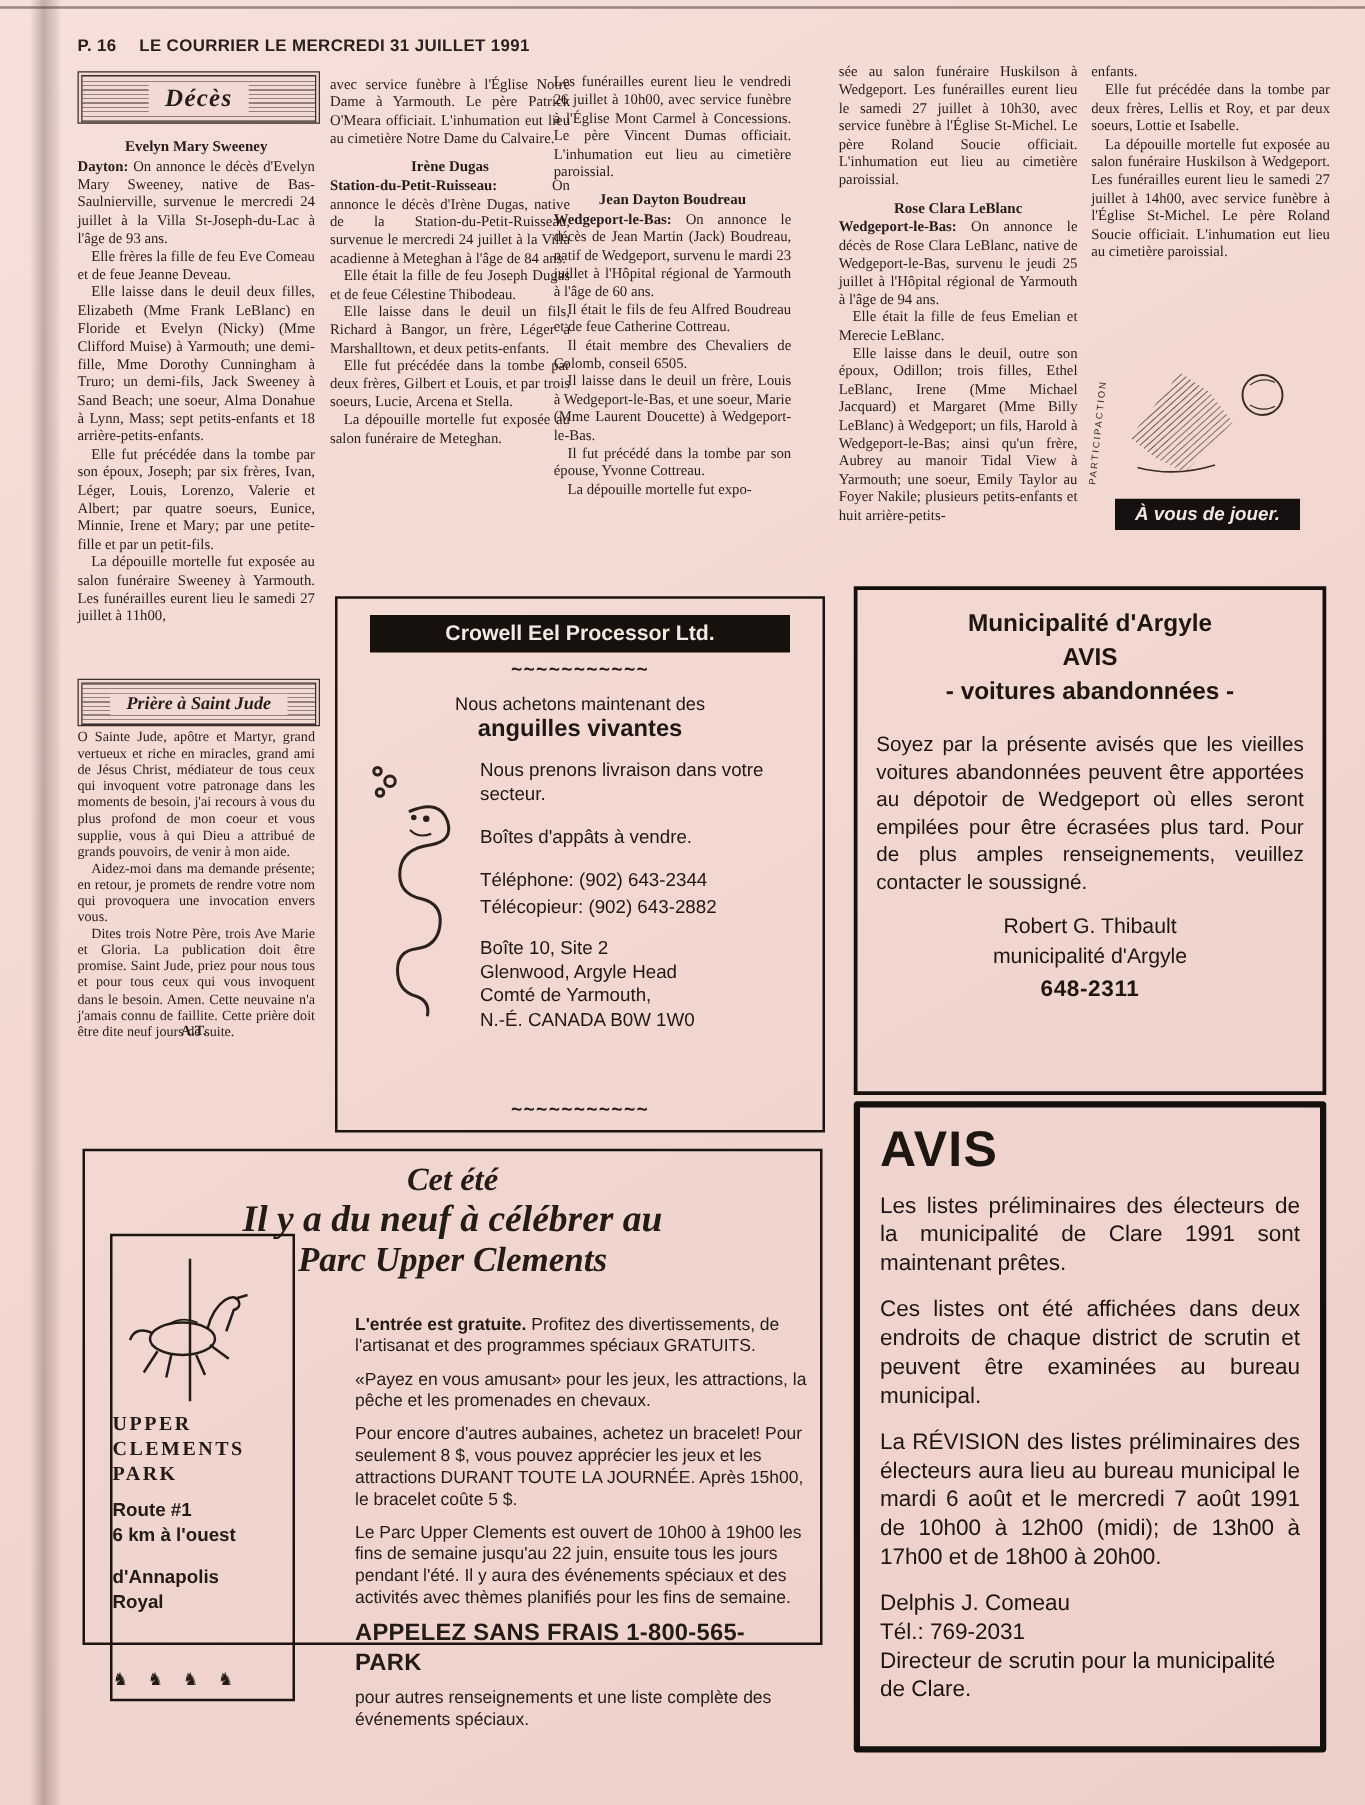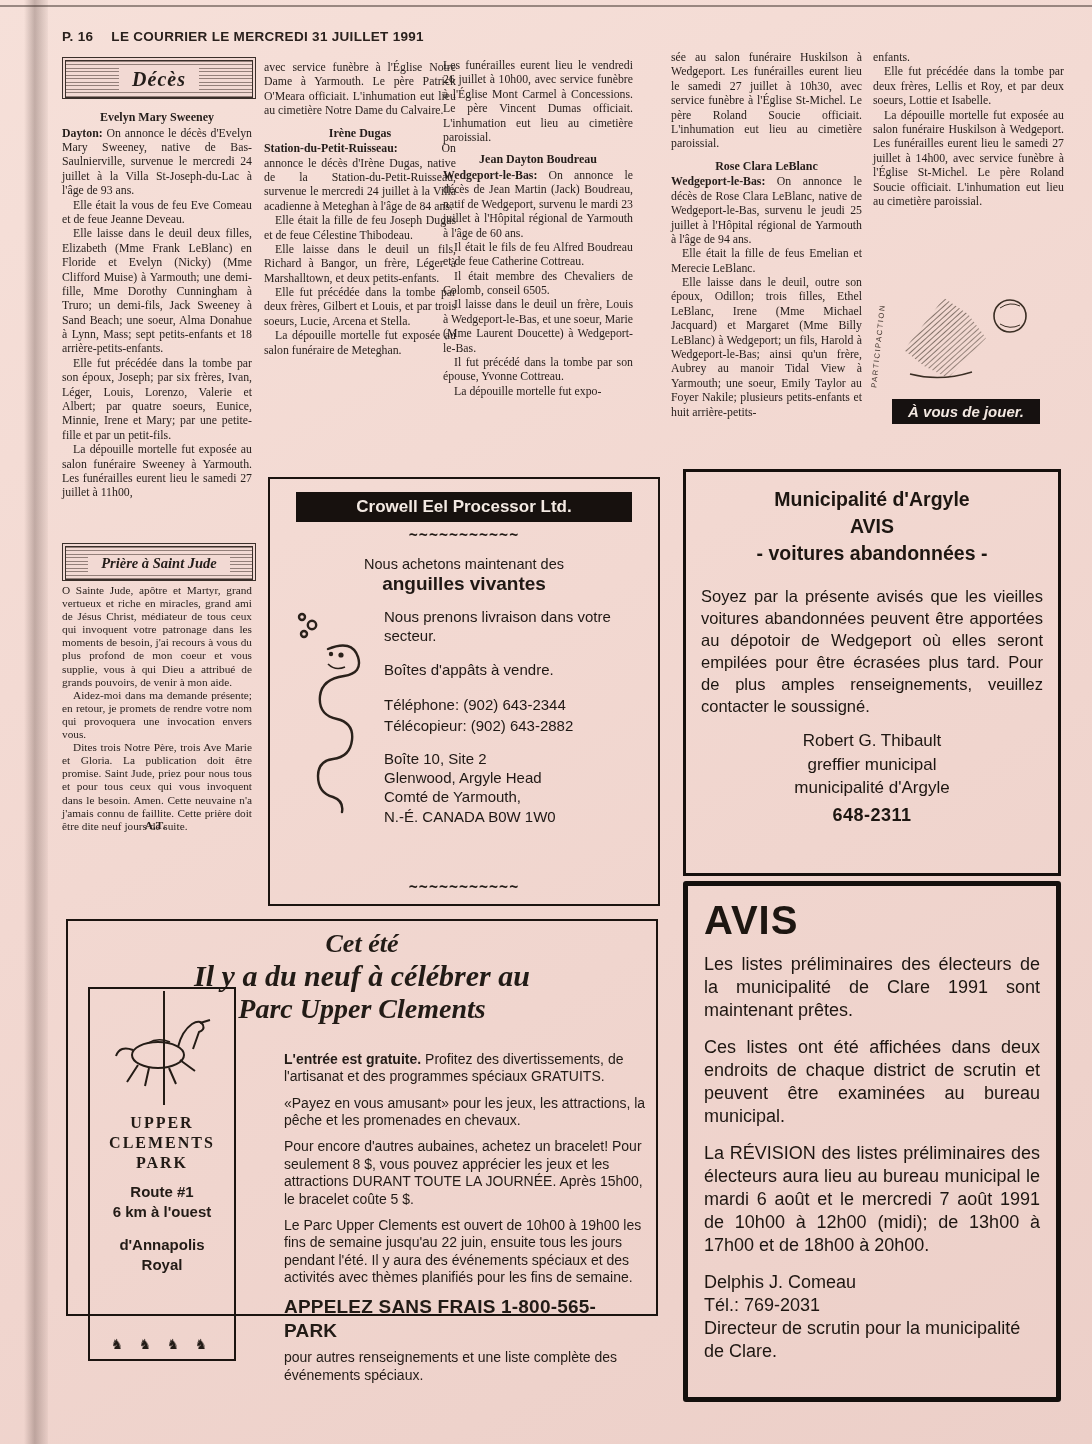--- a/index.html
+++ b/index.html
@@ -69,21 +69,21 @@
   #clare p{margin:0 0 13px;font-size:18px;line-height:1.29;text-align:justify;}
   #clare p.sigline{margin:0;text-align:left;}
 
   
   #park{position:absolute;left:66px;top:919px;width:592px;height:397px;border:2px solid #1b1410;box-sizing:border-box;color:#221b16;}
   #park .titles{text-align:center;font-family:"Liberation Serif",serif;font-style:italic;font-weight:bold;padding-top:8px;line-height:1.15;}
   #park .t1{font-size:26px;}
   #park .t2{font-size:30px;}
   #park .t3{font-size:28px;}
   #park .badge{position:absolute;left:20px;top:66px;width:148px;height:374px;border:2px solid #1b1410;
-               text-align:center;box-sizing:border-box;padding-top:0;}
+               text-align:left;box-sizing:border-box;padding-top:16px;}
   #park .badge .pname{font-family:"Liberation Serif",serif;font-weight:bold;font-size:16px;letter-spacing:2px;line-height:1.25;margin-top:2px;}
   #park .badge .route{font:bold 15px "Liberation Sans",sans-serif;margin-top:9px;line-height:1.3;}
   #park .badge .place{font:bold 15px "Liberation Sans",sans-serif;margin-top:14px;line-height:1.3;}
   #park .badge .horses{position:absolute;bottom:6px;left:0;width:100%;font-size:14px;letter-spacing:6px;}
   #park .pbody{position:absolute;left:216px;top:130px;width:364px;font:14px/1.24 "Liberation Sans",sans-serif;text-align:left;}
   #park .pbody p{margin:0 0 9px;}
   #park .pbody p.phone{font-weight:bold;font-size:19px;margin:3px 0 7px;letter-spacing:.2px;}
 </style>
 </head>
 <body>
@@ -99,21 +99,21 @@
 
   <div class="ornate" style="left:62px;top:57px;width:188px;height:36px;">
     <div class="ornate-in">
       <span class="ornate-label lg">Décès</span>
     </div>
   </div>
 
   <div class="obit-col" style="left:62px;top:102px;">
       <h4>Evelyn Mary Sweeney</h4>
       <p class="lead"><strong>Dayton: </strong>On annonce le décès d'Evelyn Mary Sweeney, native de Bas-Saulnierville, survenue le mercredi 24 juillet à la Villa St-Joseph-du-Lac à l'âge de 93 ans.</p>
-      <p>Elle était la vous de feu Eve Comeau et de feue Jeanne Deveau.</p>
+      <p>Elle frères la fille de feu Eve Comeau et de feue Jeanne Deveau.</p>
       <p>Elle laisse dans le deuil deux filles, Elizabeth (Mme Frank LeBlanc) en Floride et Evelyn (Nicky) (Mme Clifford Muise) à Yarmouth; une demi-fille, Mme Dorothy Cunningham à Truro; un demi-fils, Jack Sweeney à Sand Beach; une soeur, Alma Donahue à Lynn, Mass; sept petits-enfants et 18 arrière-petits-enfants.</p>
       <p>Elle fut précédée dans la tombe par son époux, Joseph; par six frères, Ivan, Léger, Louis, Lorenzo, Valerie et Albert; par quatre soeurs, Eunice, Minnie, Irene et Mary; par une petite-fille et par un petit-fils.</p>
       <p>La dépouille mortelle fut exposée au salon funéraire Sweeney à Yarmouth. Les funérailles eurent lieu le samedi 27 juillet à 11h00,</p>
     </div>
   <div class="obit-col" style="left:264px;top:60px;width:192px;">
       <p class="cont">avec service funèbre à l'Église Notre Dame à Yarmouth. Le père Patrick O'Meara officiait. L'inhumation eut lieu au cimetière Notre Dame du Calvaire.</p>
       <h4>Irène Dugas</h4>
       <p class="lead"><strong>Station-du-Petit-Ruisseau: </strong>On annonce le décès d'Irène Dugas, native de la Station-du-Petit-Ruisseau, survenue le mercredi 24 juillet à la Villa acadienne à Meteghan à l'âge de 84 ans.</p>
       <p>Elle était la fille de feu Joseph Dugas et de feue Célestine Thibodeau.</p>
       <p>Elle laisse dans le deuil un fils, Richard à Bangor, un frère, Léger à Marshalltown, et deux petits-enfants.</p>
@@ -207,21 +207,20 @@
     <div class="squiggle bottom">~~~~~~~~~~~</div>
   </div>
 
   <div id="argyle">
     <div class="t">Municipalité d'Argyle</div>
     <div class="t">AVIS</div>
     <div class="t">- voitures abandonnées -</div>
     <div class="body">Soyez par la présente avisés que les vieilles voitures abandonnées peuvent être apportées au dépotoir de Wedgeport où elles seront empilées pour être écrasées plus tard. Pour de plus amples renseignements, veuillez contacter le soussigné.</div>
     <div class="sig">
       <div>Robert G. Thibault</div>
-      <div>greffier municipal</div>
       <div>municipalité d'Argyle</div>
     </div>
     <div class="phone">648-2311</div>
   </div>
 
   <div id="clare">
     <h1>AVIS</h1>
     <p>Les listes préliminaires des électeurs de la municipalité de Clare 1991 sont maintenant prêtes.</p>
     <p>Ces listes ont été affichées dans deux endroits de chaque district de scrutin et peuvent être examinées au bureau municipal.</p>
     <p>La RÉVISION des listes préliminaires des électeurs aura lieu au bureau municipal le mardi 6 août et le mercredi 7 août 1991 de 10h00 à 12h00 (midi); de 13h00 à 17h00 et de 18h00 à 20h00.</p>

